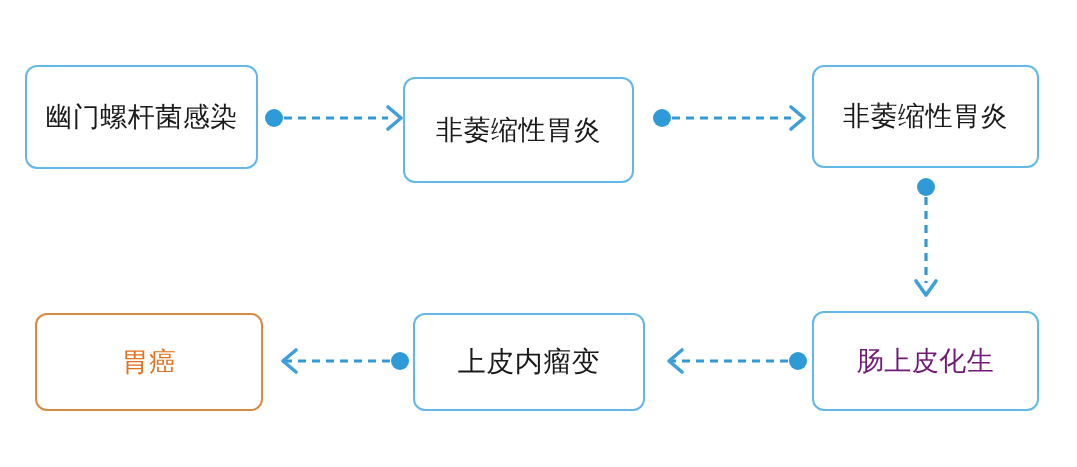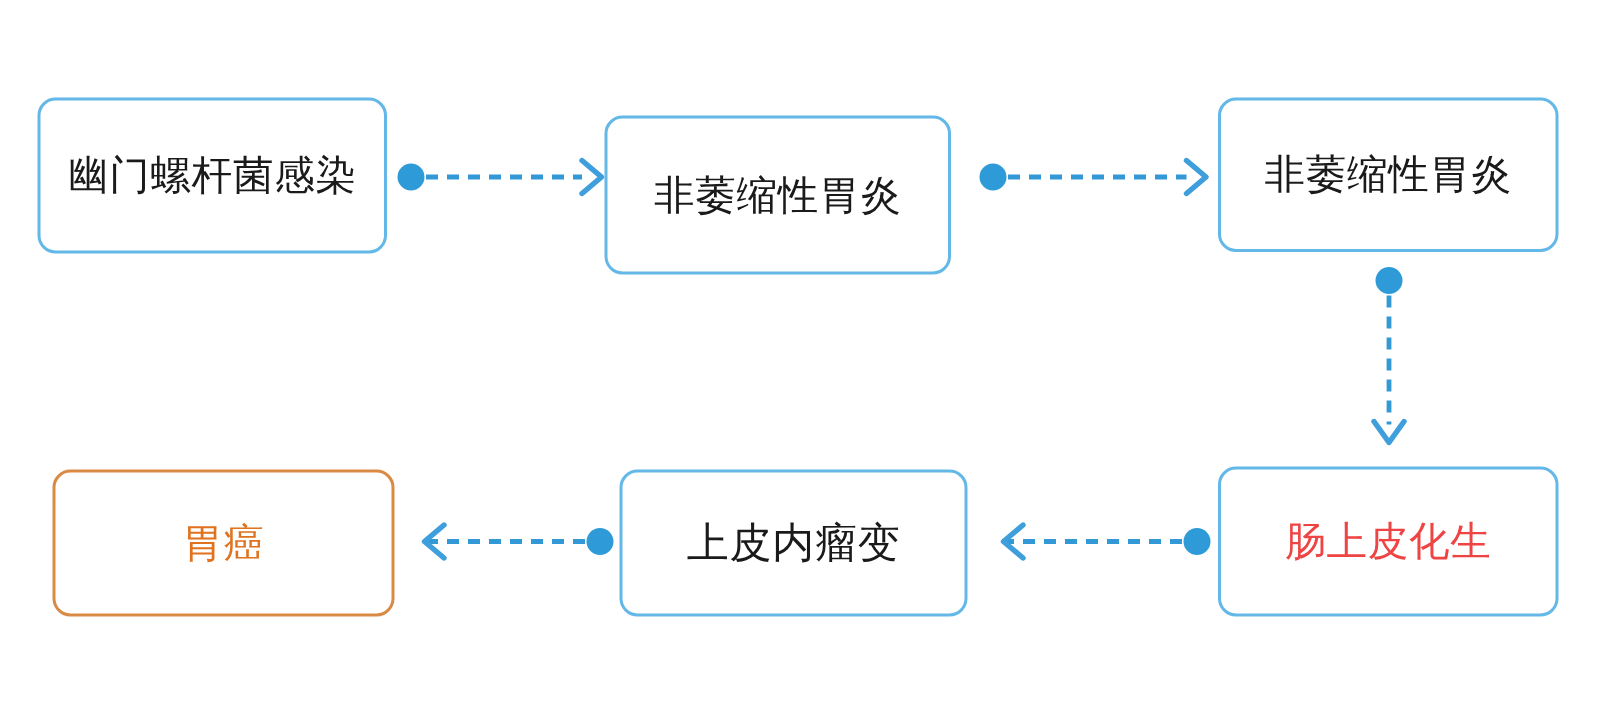--- a/index.html
+++ b/index.html
@@ -90,21 +90,21 @@
   </div>
 
   <div class="node blue n-nag" style="border-color: rgb(99, 184, 232); color: rgb(26, 26, 26);">
     <span class="node-label">非萎缩性胃炎</span>
   </div>
 
   <div class="node blue n-ag" style="border-color: rgb(99, 184, 232); color: rgb(26, 26, 26);">
     <span class="node-label">非萎缩性胃炎</span>
   </div>
 
-  <div class="node blue n-im" style="border-color: rgb(99, 184, 232); color: #ef4444;">
+  <div class="node blue n-im" style="border-color: rgb(99, 184, 232); color: #701a75;">
     <span class="node-label">肠上皮化生</span>
   </div>
 
   <div class="node blue n-in" style="border-color: rgb(99, 184, 232); color: rgb(26, 26, 26);">
     <span class="node-label">上皮内瘤变</span>
   </div>
 
   <div class="node orange n-gc" style="border-color: rgb(217, 138, 69); color: rgb(224, 115, 31);">
     <span class="node-label">胃癌</span>
   </div>

